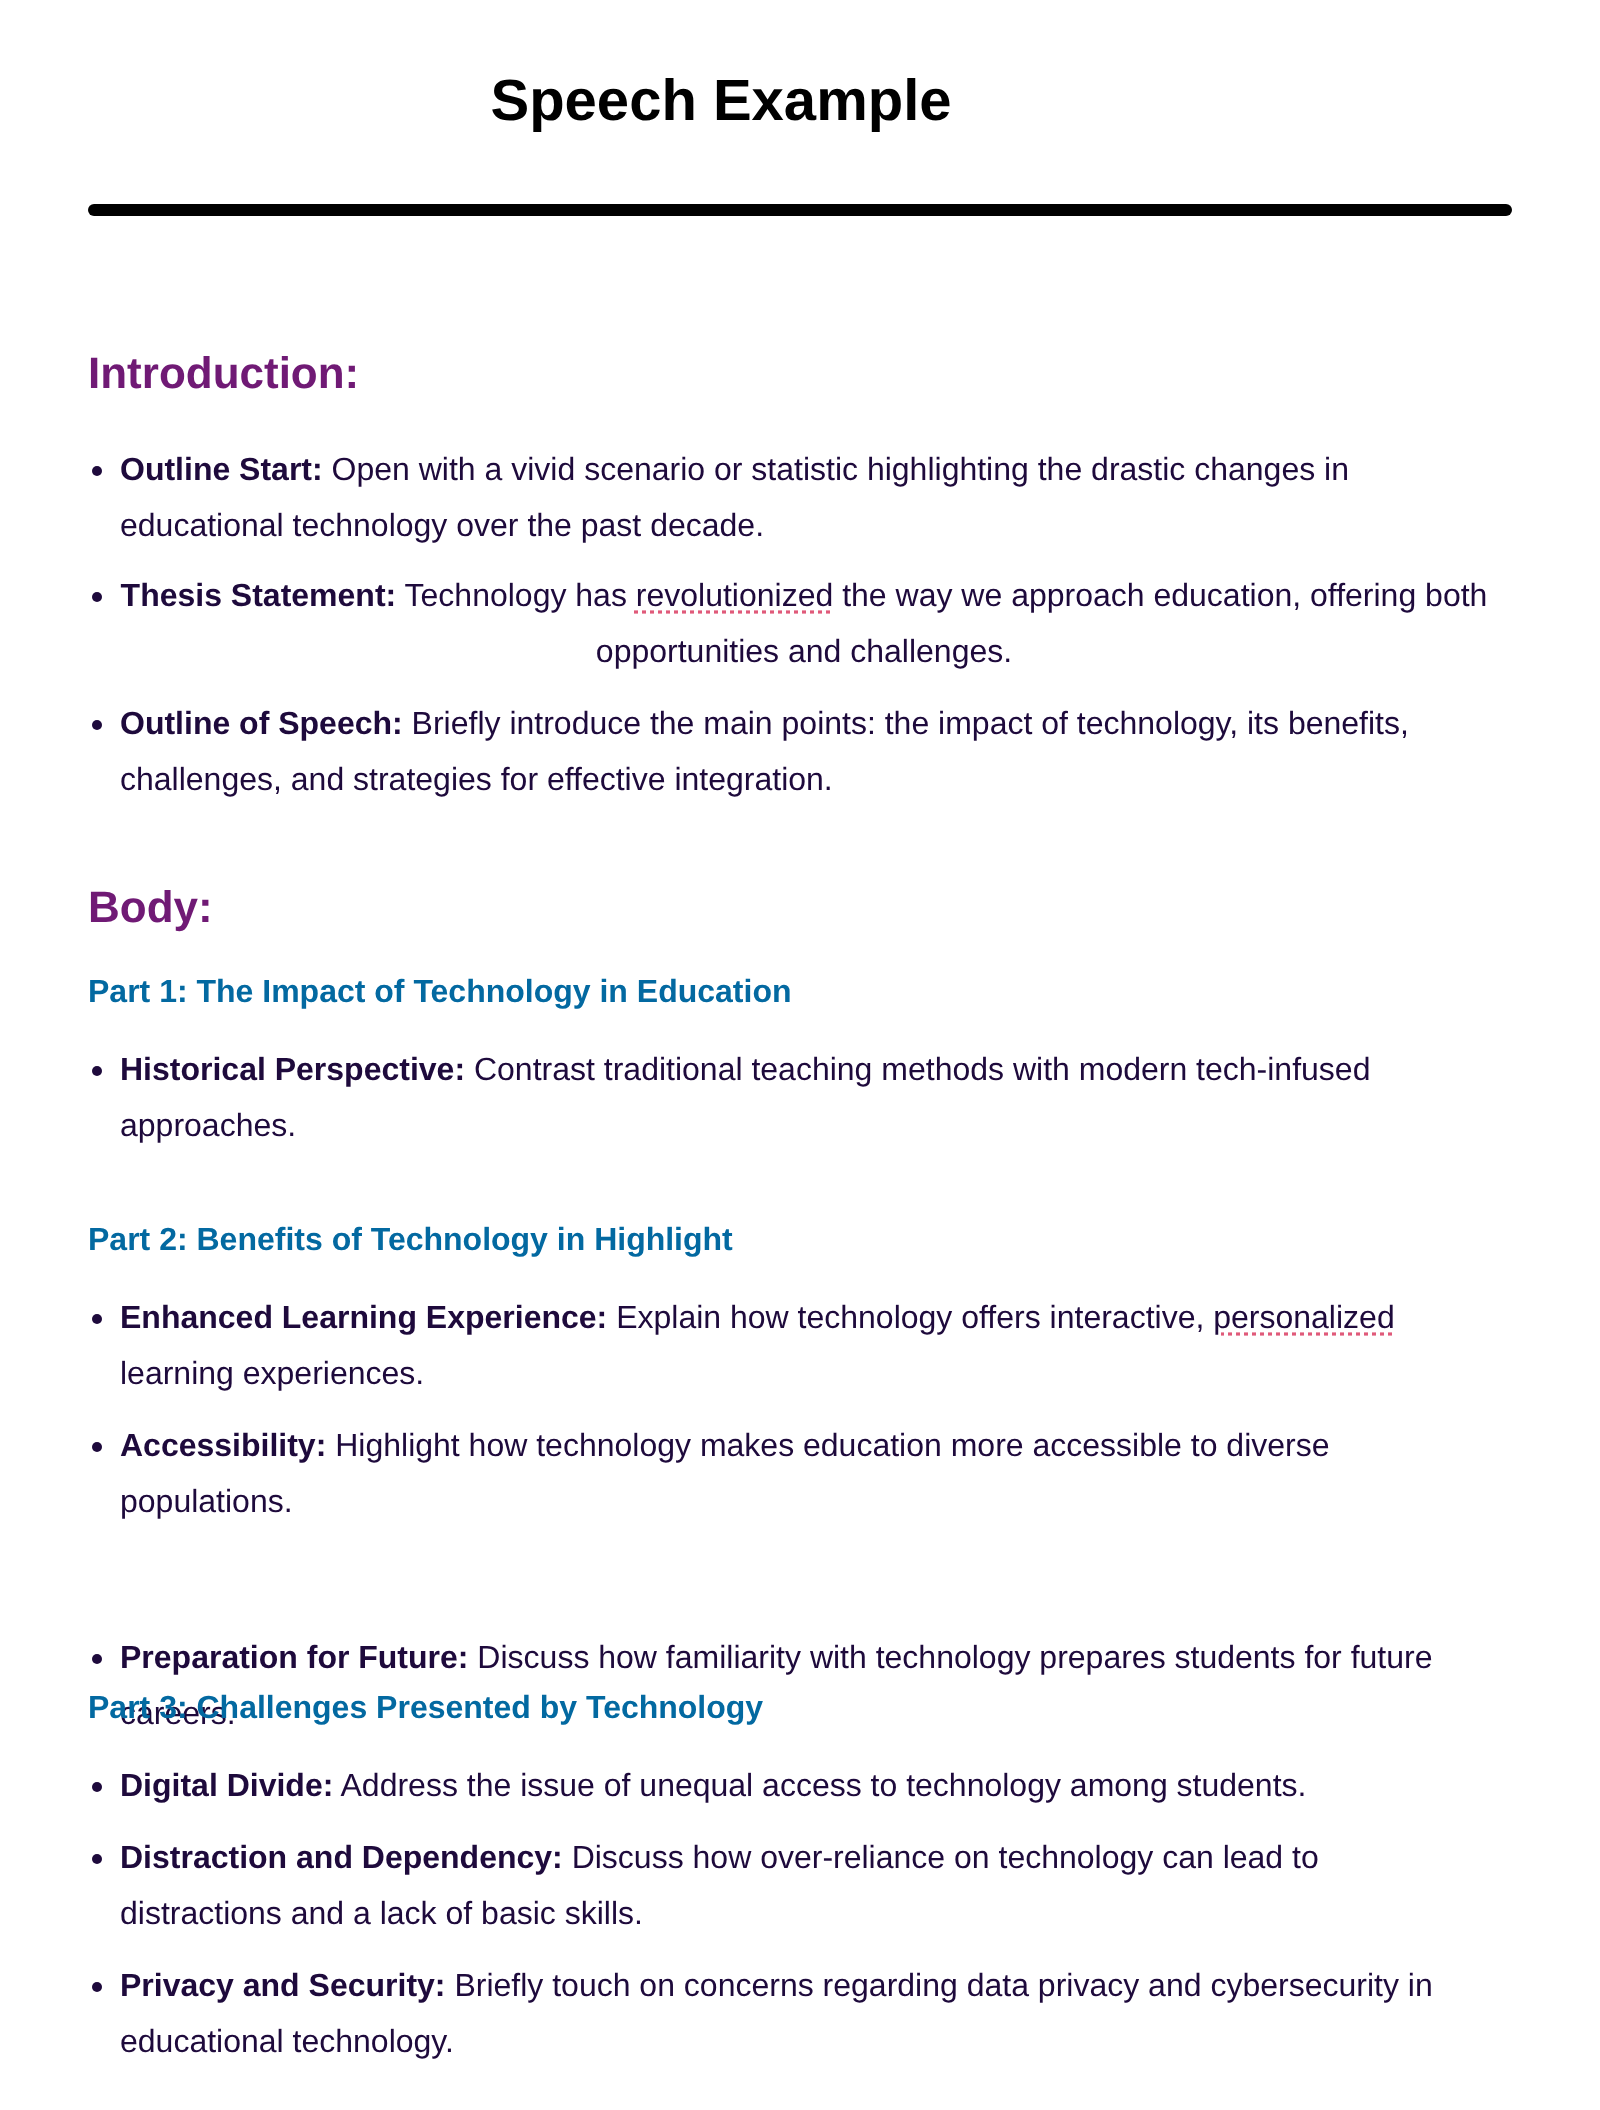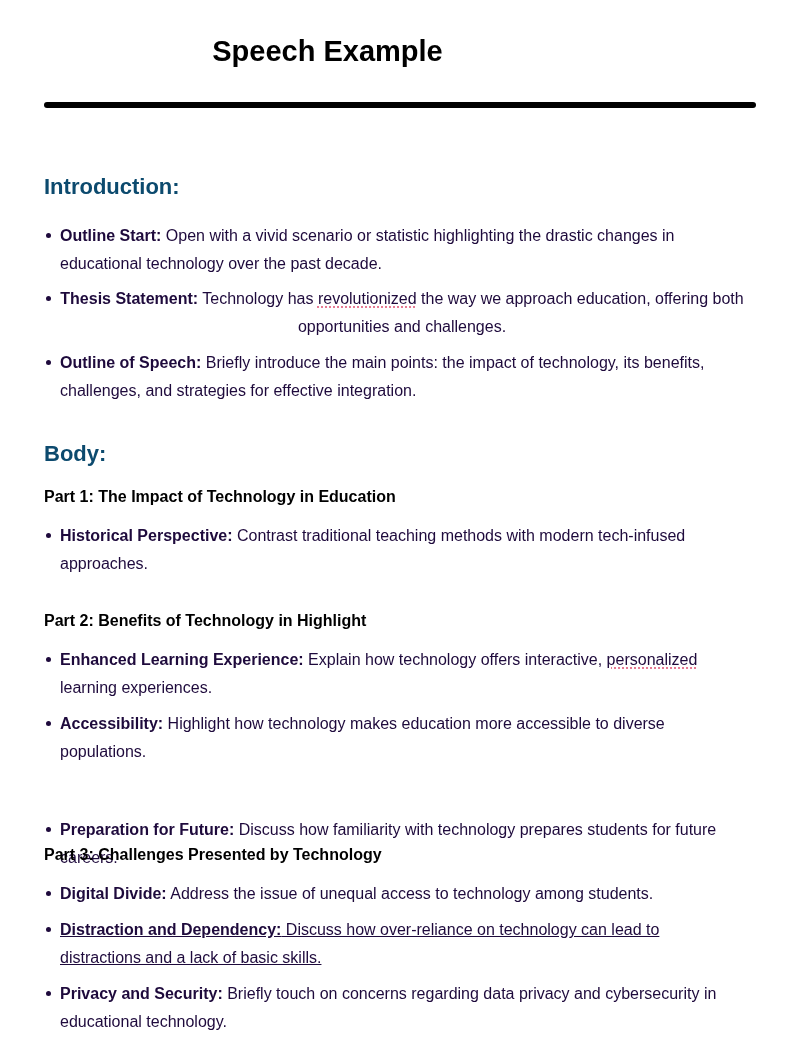--- a/index.html
+++ b/index.html
@@ -19,20 +19,21 @@
       position: absolute;
       top: 33px;
       left: 0;
       width: 655px;
       text-align: center;
       font-size: 29px;
       font-weight: bold;
       color: #000000;
       margin: 0;
       line-height: 36px;
+      padding-left: 33px;
     }
     .divider {
       position: absolute;
       top: 102px;
       left: 44px;
       width: 712px;
       height: 6px;
       background: #000000;
       border-radius: 3px;
     }
@@ -42,30 +43,30 @@
       left: 44px;
       width: 712px;
     }
     .section-heading {
       position: absolute;
       left: 0;
       font-size: 22px;
       font-weight: bold;
       margin: 0;
       line-height: 28px;
-      color: #0c4a6e;
+      color: #701a75;
     }
     .part-heading {
       position: absolute;
       left: 0;
       font-size: 16px;
       font-weight: bold;
       margin: 0;
       line-height: 22px;
-      color: #000000;
+      color: #0369a1;
     }
     .bullet {
       position: absolute;
       left: 0;
       width: 700px;
       font-size: 16px;
       line-height: 27.5px;
       padding-left: 16px;
       box-sizing: border-box;
     }
@@ -137,21 +138,21 @@
     <span class="label">Preparation for Future:</span><span> Discuss how familiarity with technology prepares students for future careers.</span>
   </div>
 
   <h3 class="part-heading" style="top:844px;">Part 3: Challenges Presented by Technology</h3>
 
   <div class="bullet" style="top:880px;">
     <span class="dot"></span>
     <span class="label">Digital Divide:</span><span> Address the issue of unequal access to technology among students.</span>
   </div>
 
-  <div class="bullet" style="top:916px;text-decoration:underline;">
+  <div class="bullet" style="top:916px;">
     <span class="dot"></span>
     <span class="label">Distraction and Dependency:</span><span> Discuss how over-reliance on technology can lead to distractions and a lack of basic skills.</span>
   </div>
 
   <div class="bullet" style="top:980px;">
     <span class="dot"></span>
     <span class="label">Privacy and Security:</span><span> Briefly touch on concerns regarding data privacy and cybersecurity in educational technology.</span>
   </div>
 
 </div>

